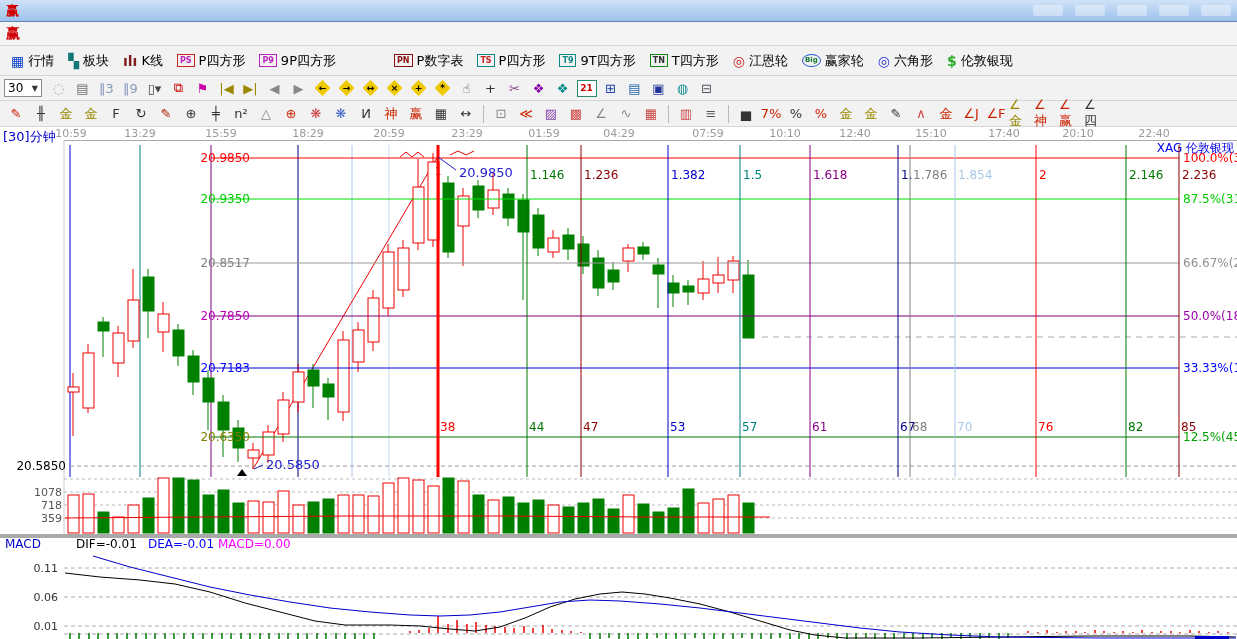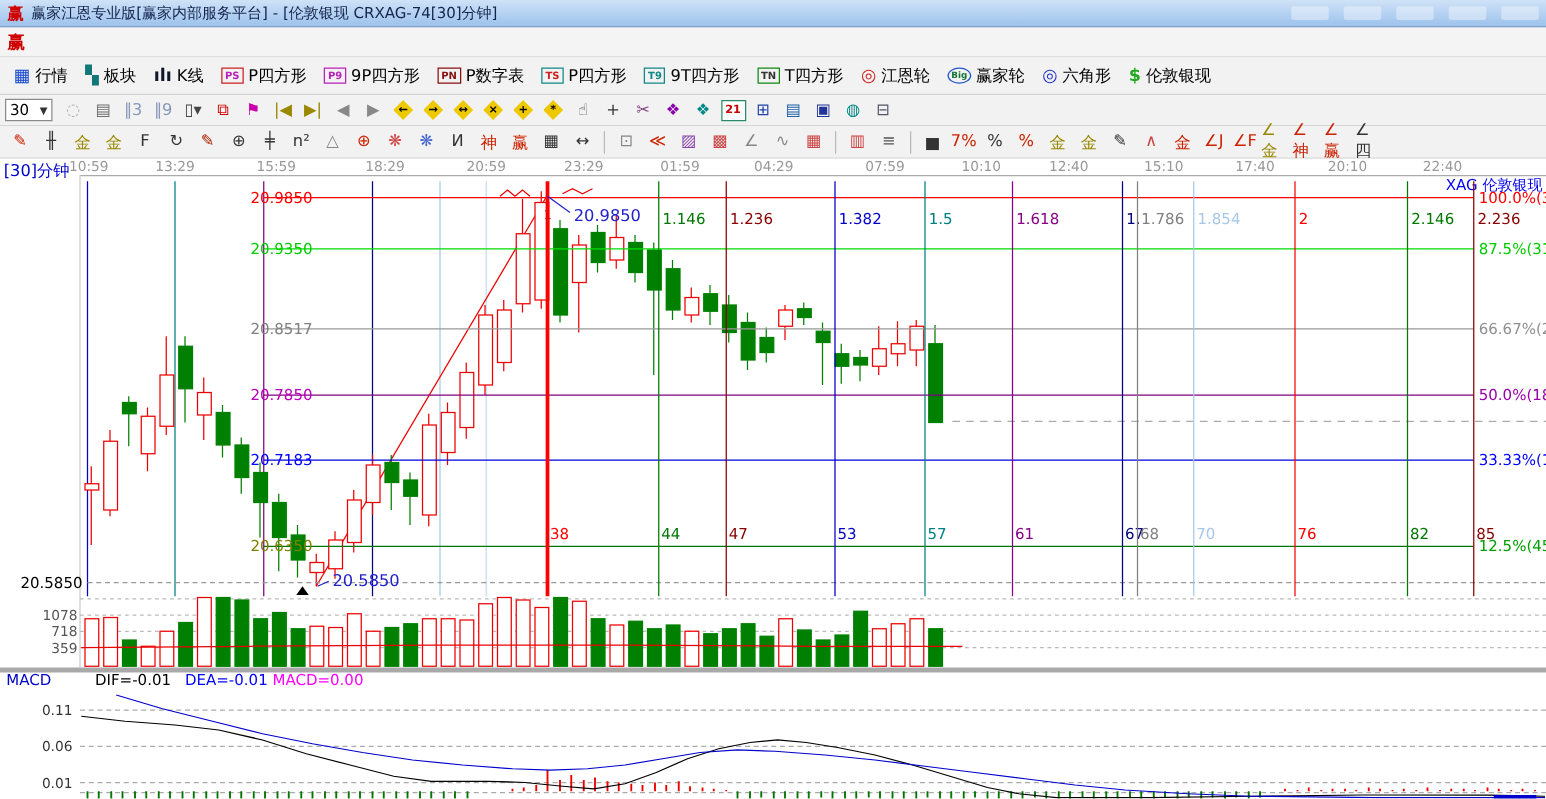--- a/index.html
+++ b/index.html
@@ -32,21 +32,20 @@
     font-weight:bold;display:flex;align-items:center;justify-content:center;}
   .sep{width:1px;height:18px;background:#b9b9b9;margin:0 4px;}
   .chart{position:relative;height:512px;background:#fff;}
   svg text{font-family:"DejaVu Sans","Liberation Sans",sans-serif;}
 </style>
 </head>
 <body>
 
 <div class="titlebar">
   <span class="logo">赢</span>
-  <span>赢家江恩专业版[赢家内部服务平台] - [伦敦银现  CRXAG-74[30]分钟]</span>
   <span class="tb-spacer"></span>
   <span class="tb-chip"></span>
   <span class="tb-chip"></span>
   <span class="tb-chip"></span>
   <span class="tb-chip"></span>
   <span class="tb-chip"></span>
 </div>
 
 <div class="menubar">
   <span class="logo">赢</span>
@@ -55,33 +54,33 @@
 <div class="toolbar t1" id="toolbar-main">
     <div class="btn">
       <span class="ig" style="color: rgb(17, 68, 204);">▦</span>
       <span>行情</span>
     </div>
     <div class="btn">
       <span class="ig" style="color: rgb(17, 119, 119);">▚</span>
       <span>板块</span>
     </div>
     <div class="btn">
-      <span class="ig" style="color: #0f172a;">ılı</span>
+      <span class="ig" style="color: #7f1d1d;">ılı</span>
       <span>K线</span>
     </div>
     <div class="btn">
       <span class="igbox" style="border-color: rgb(204, 34, 34); color: rgb(187, 34, 187);">PS</span>
       <span>P四方形</span>
     </div>
     <div class="btn">
       <span class="igbox" style="border-color: rgb(187, 34, 187); color: rgb(187, 34, 187);">P9</span>
       <span>9P四方形</span>
     </div>
     <div class="btn">
-      <span class="igbox" style="border-color: rgb(136, 17, 17); color: rgb(136, 17, 17);">PN</span>
+      <span class="igbox" style="border-color: rgb(136, 17, 17); color: rgb(136, 17, 17); margin-left: 44px;">PN</span>
       <span>P数字表</span>
     </div>
     <div class="btn">
       <span class="igbox" style="border-color: rgb(17, 136, 136); color: rgb(204, 34, 34);">TS</span>
       <span>P四方形</span>
     </div>
     <div class="btn">
       <span class="igbox" style="border-color: rgb(17, 136, 136); color: rgb(17, 136, 136);">T9</span>
       <span>9T四方形</span>
     </div>

